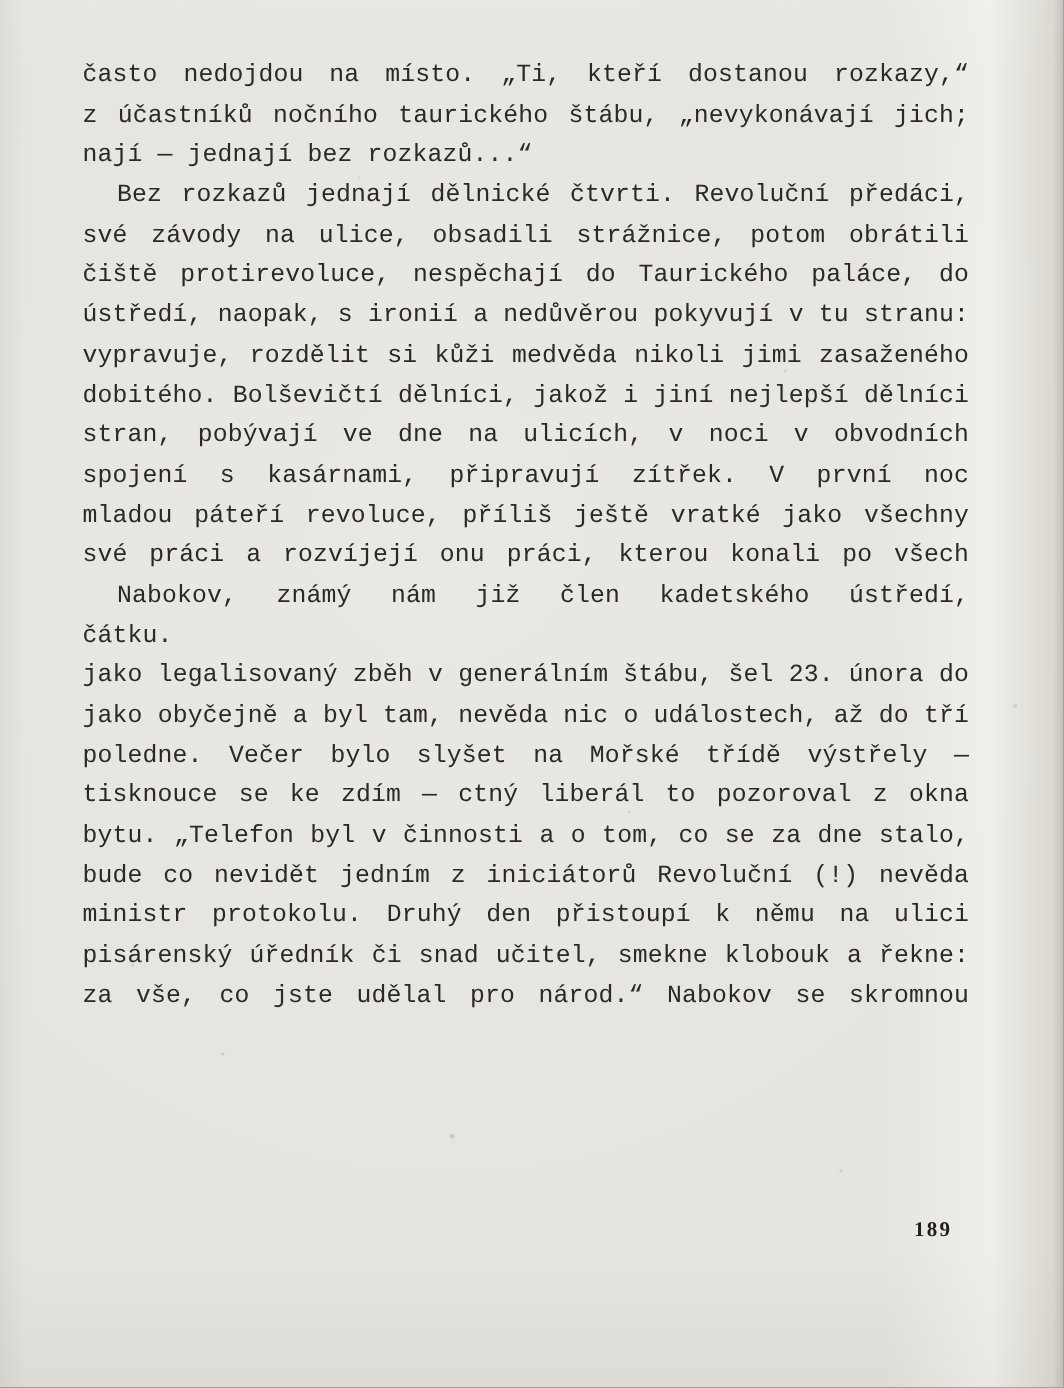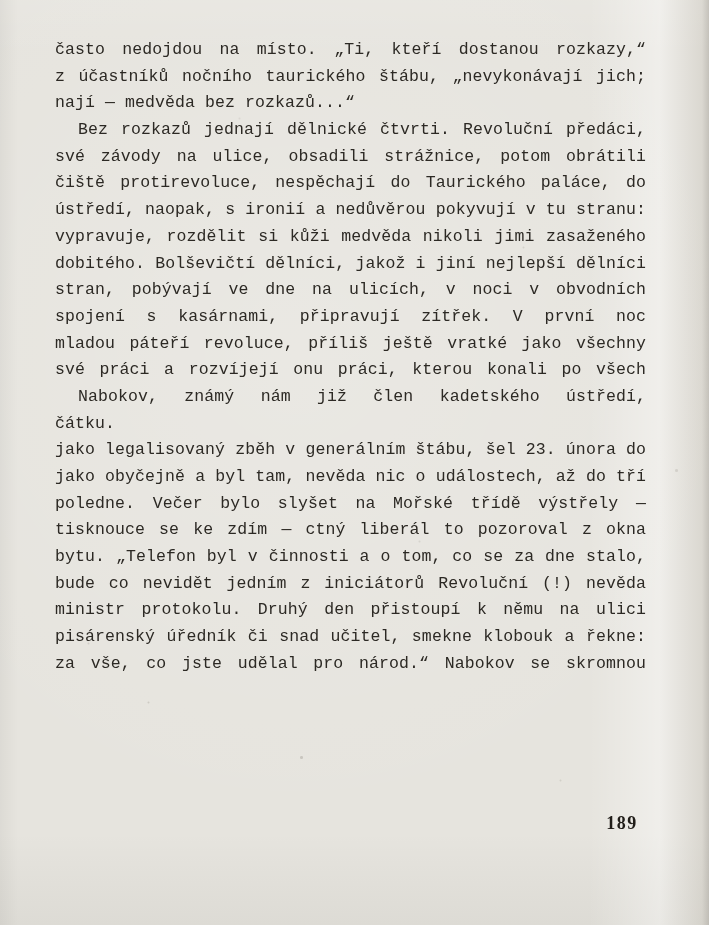--- a/index.html
+++ b/index.html
@@ -62,35 +62,35 @@
   }
   .line.indent {
     text-indent: 23px;
   }
   .page-number {
     position: absolute;
     left: 599px;
     top: 813px;
     width: 46px;
     text-align: center;
-    font-size: 18px;
+    font-size: 14px;
     font-weight: bold;
     letter-spacing: 1.5px;
     color: #211e1a;
   }
 </style>
 </head>
 <body>
 
 <div class="page">
   <div class="specks"></div>
   <div class="text-block" style="color: rgb(44, 41, 36);">
       <div class="line just">často nedojdou na místo. „Ti, kteří dostanou rozkazy,“ vypravuje jeden</div>
       <div class="line just">z účastníků nočního taurického štábu, „nevykonávají jich; ti, kteří jed-</div>
-      <div class="line">nají — medvěda bez rozkazů...“</div>
+      <div class="line">nají — jednají bez rozkazů...“</div>
       <div class="line indent just">Bez rozkazů jednají dělnické čtvrti. Revoluční předáci, kteří vyvedli</div>
       <div class="line just">své závody na ulice, obsadili strážnice, potom obrátili pluky a zničili úto-</div>
       <div class="line just">čiště protirevoluce, nespěchají do Taurického paláce, do štábů, do vůdčích</div>
       <div class="line just">ústředí, naopak, s ironií a nedůvěrou pokyvují v tu stranu: už se sletují,</div>
       <div class="line just">vypravuje, rozdělit si kůži medvěda nikoli jimi zasaženého a ještě ani ne-</div>
       <div class="line just">dobitého. Bolševičtí dělníci, jakož i jiní nejlepší dělníci jiných levých</div>
       <div class="line just">stran, pobývají ve dne na ulicích, v noci v obvodních štábech, udržují</div>
       <div class="line just">spojení s kasárnami, připravují zítřek. V první noc vítězství neustávají ve</div>
       <div class="line just">mladou páteří revoluce, příliš ještě vratké jako všechny revoluce na po-</div>
       <div class="line just">své práci a rozvíjejí onu práci, kterou konali po všech těchto pět dní. Jsou</div>

